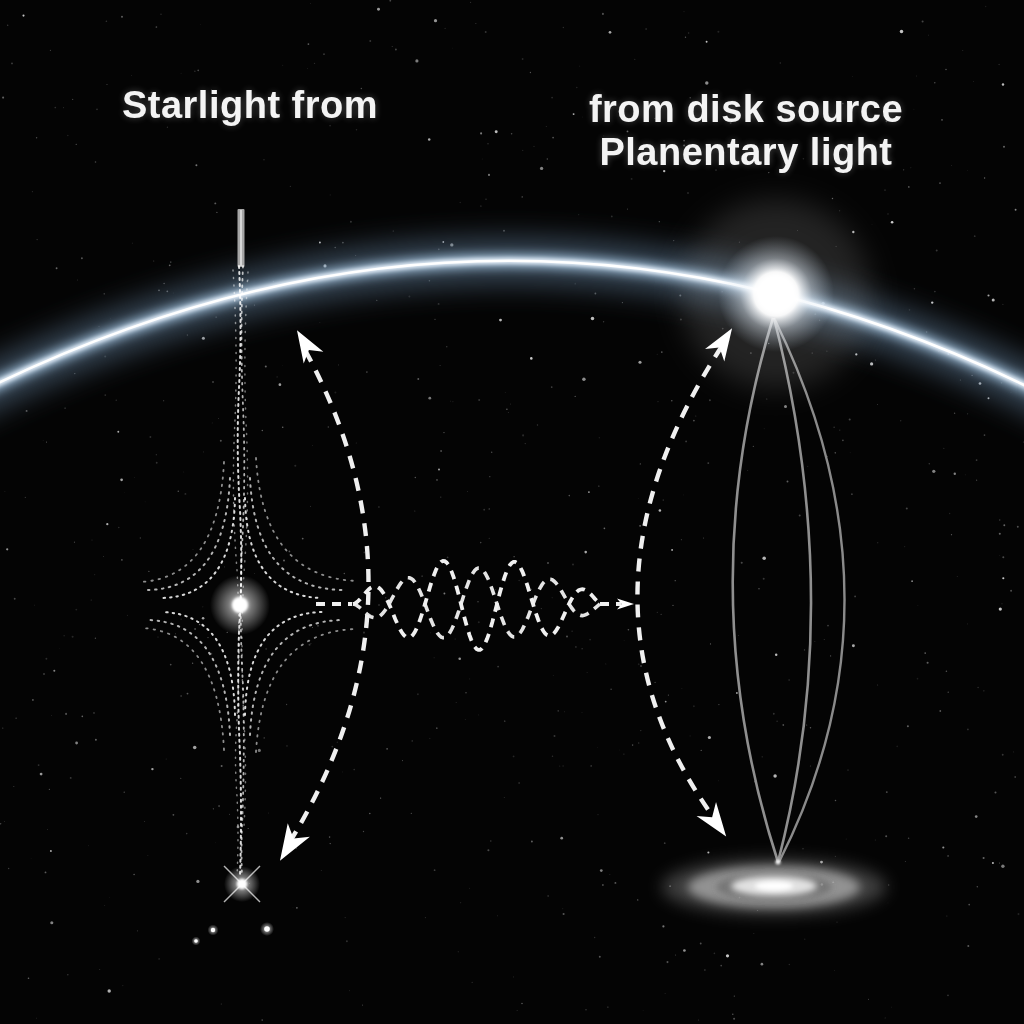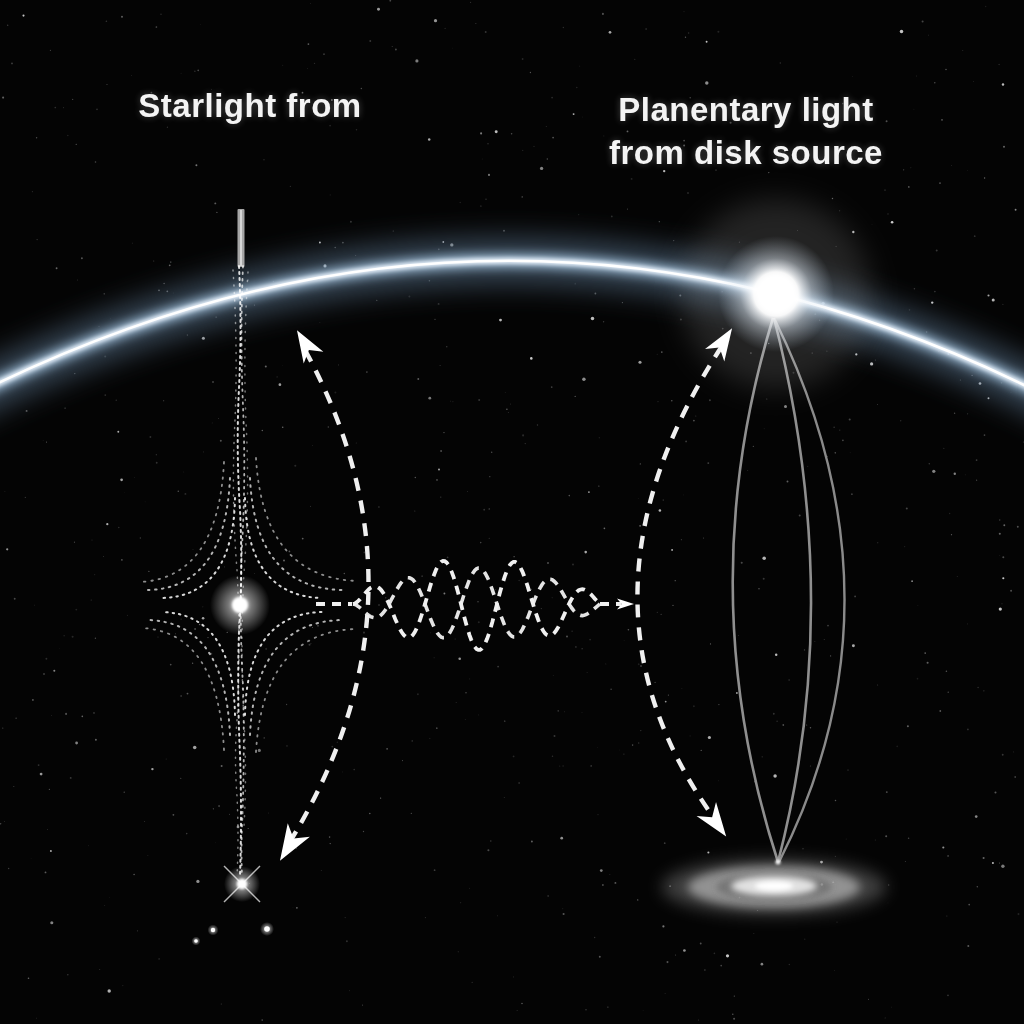--- a/index.html
+++ b/index.html
@@ -1,19 +1,19 @@
 <!DOCTYPE html>
 <html style="--bg: #040404; --text: #f4f4f4;"><head>
 <meta charset="utf-8">
 <style>
   html,body{margin:0;padding:0;background:#000;}
   .scene{position:relative;width:1024px;height:1024px;background:var(--bg,#040404);overflow:hidden;
          font-family:"Liberation Sans",sans-serif;}
   svg{position:absolute;left:0;top:0;}
-  .label{position:absolute;color:var(--text,#f4f4f4);font-weight:bold;font-size:33px;line-height:43px;
+  .label{position:absolute;color:var(--text,#f4f4f4);font-weight:bold;font-size:38px;line-height:43px;
          text-align:center;letter-spacing:.5px;
          text-shadow:0 0 7px rgba(255,255,255,.28), 0 0 2px rgba(0,0,0,.8);}
 </style>
 </head>
 <body>
 
 <div class="scene">
 
 <svg width="1024" height="1024" viewBox="0 0 1024 1024">
   <defs>
@@ -890,16 +890,16 @@
       <line x1="618" y1="606" x2="644" y2="606" stroke="rgba(255,255,255,0.85)" stroke-width="1.2" filter="url(#b05)"></line>
       <line x1="630" y1="595" x2="630" y2="617" stroke="rgba(255,255,255,0.85)" stroke-width="1.2" filter="url(#b05)"></line>
     </g>
   </g>
 </svg>
 
   <div class="label" style="left:95px;top:84px;width:310px;">
     <div>Starlight from</div>
   </div>
   <div class="label" style="left:586px;top:88px;width:320px;">
+    <div>from disk source</div>
     <div>Planentary light</div>
-    <div>from disk source</div>
   </div>
 </div>
 
 </body></html>

